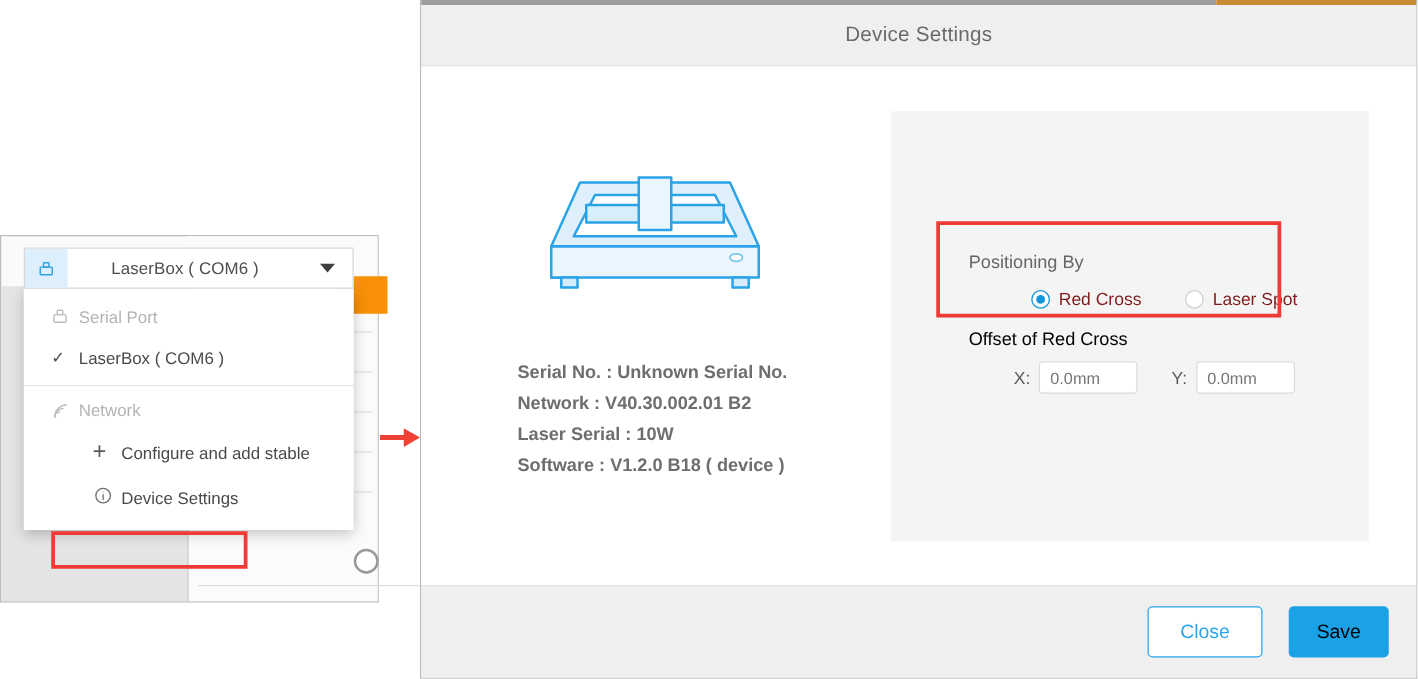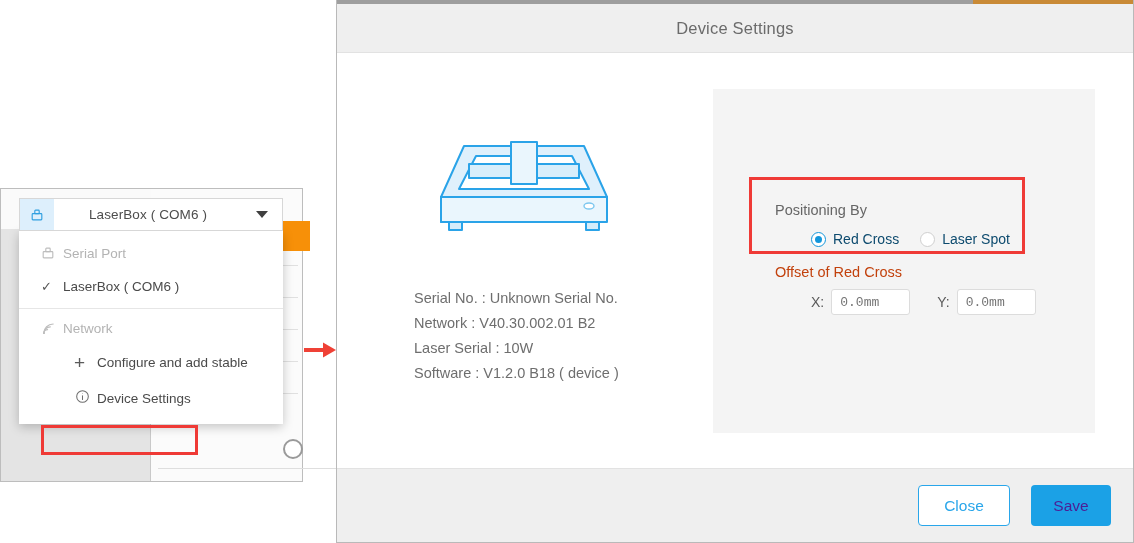--- a/index.html
+++ b/index.html
@@ -303,20 +303,21 @@
     height: 110px;
   }
   #device-info {
     position: absolute;
     left: 77px;
     top: 232px;
     font-size: 14.5px;
     line-height: 25px;
     color: #6e6e6e;
     white-space: nowrap;
+    font-weight: bold;
   }
 
   
   #positioning-panel {
     position: absolute;
     left: 376px;
     top: 35px;
     width: 382px;
     height: 344px;
     background: #f4f4f4;
@@ -345,21 +346,22 @@
     top: 142px;
     display: flex;
     align-items: center;
     gap: 21px;
   }
   .radio-row {
     display: flex;
     align-items: center;
     gap: 7px;
     font-size: 14px;
-    color: #0c4a6e;
+    color: #7f1d1d;
+    margin-left: 14px;
   }
   .radio {
     width: 15px;
     height: 15px;
     border-radius: 50%;
     border: 1.6px solid #cfcfcf;
     background: #ffffff;
     box-sizing: border-box;
     position: relative;
     flex: 0 0 auto;
@@ -374,42 +376,42 @@
     width: 7px; height: 7px;
     margin: -3.5px 0 0 -3.5px;
     border-radius: 50%;
     background: #1296db;
   }
   #offset-label {
     position: absolute;
     left: 62px;
     top: 175px;
     font-size: 14.5px;
-    color: #c2410c;
+    color: #000000;
   }
   #offset-fields {
     position: absolute;
     left: 98px;
     top: 200px;
     display: flex;
     align-items: center;
   }
   .field-label {
     font-size: 14px;
     color: #5a5a5a;
     margin-right: 7px;
   }
   .field-input {
     width: 79px;
     height: 26px;
     border: 1px solid #dcdcdc;
     border-radius: 3px;
     background: #ffffff;
     box-sizing: border-box;
-    font-family: Liberation Mono, monospace;
+    font-family: Liberation Sans, sans-serif;
     font-size: 13px;
     color: #a9a9a9;
     padding: 0 8px;
     outline: none;
   }
   #offset-y-group { margin-left: 27px; display: flex; align-items: center; }
 
   
   #dialog-footer {
     position: absolute;
@@ -436,21 +438,21 @@
     font-size: 15.5px;
     font-family: "Liberation Sans", sans-serif;
     cursor: pointer;
   }
   #save-button {
     width: 80px;
     height: 41px;
     background: #1ba1e6;
     border: none;
     border-radius: 4px;
-    color: #4c1d95;
+    color: #000000;
     font-size: 15.5px;
     font-family: "Liberation Sans", sans-serif;
     cursor: pointer;
   }
 </style>
 </head>
 <body>
 
 <div id="bg-app-panel">
   <div id="bg-left-col"></div>

